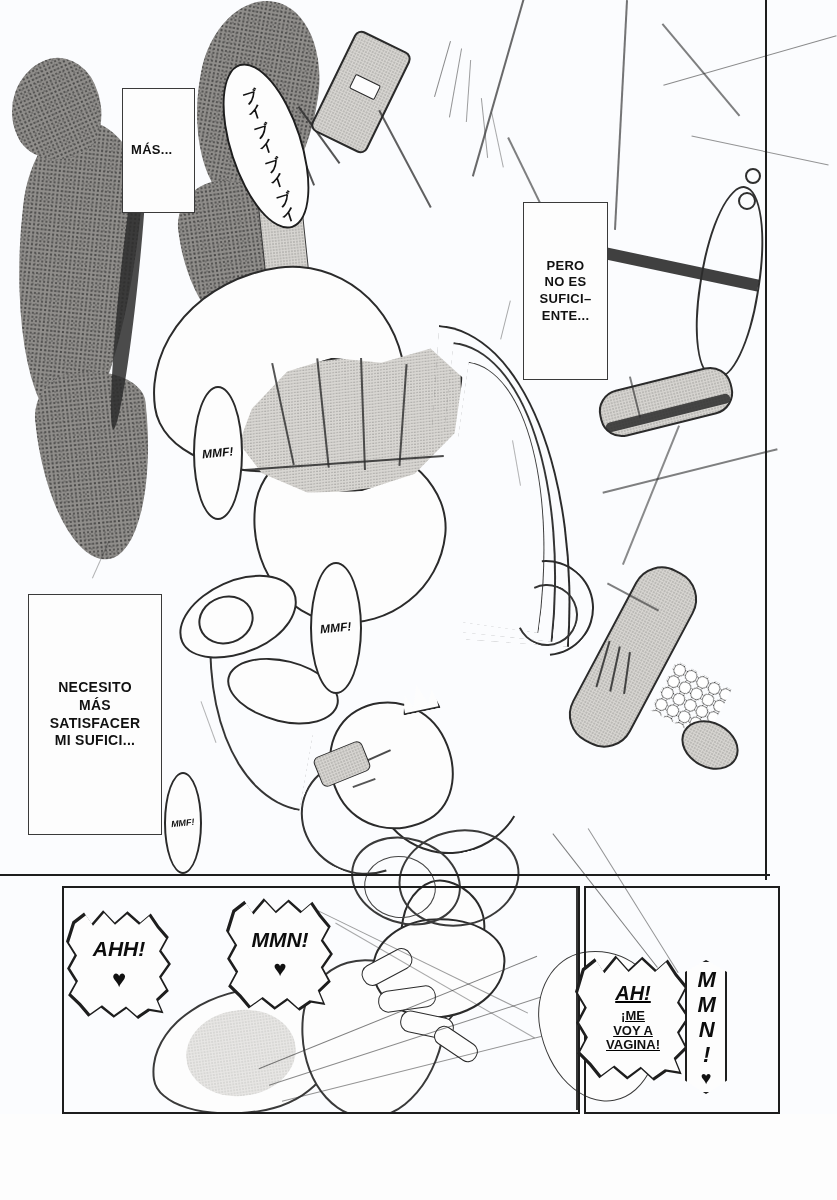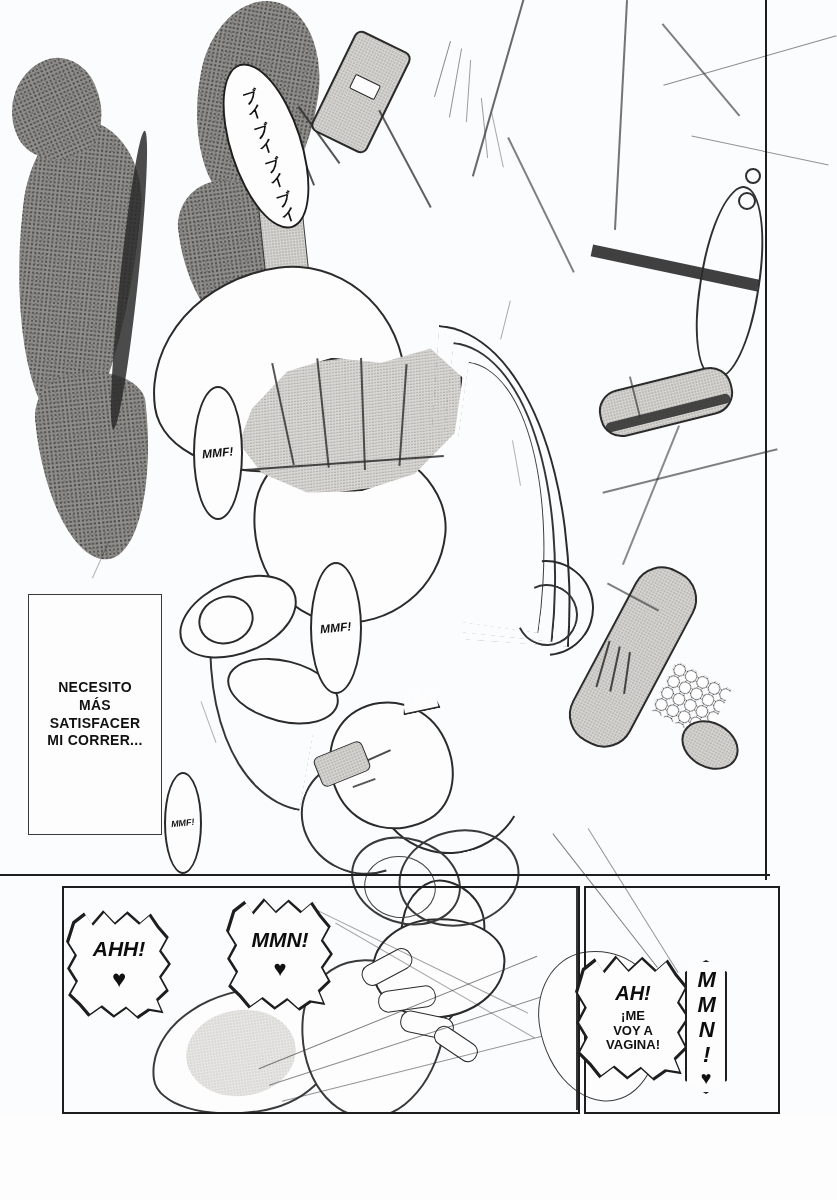--- a/index.html
+++ b/index.html
@@ -311,28 +311,38 @@
 
   <div class="panel-line" style="left:765px;top:0;width:2.4px;height:880px;"></div>
   <div class="panel-line" style="left:0;top:874px;width:770px;height:2.4px;"></div>
   <div class="panel-frame" style="left:62px;top:886px;width:514px;height:224px;"></div>
   <div class="panel-frame" style="left:584px;top:886px;width:192px;height:224px;"></div>
 
   <div class="sfx-oval" style="left:230px;top:60px;width:68px;height:168px;transform:rotate(-18deg);">
     <span class="jp" style="font-size:15px;">ブイブイブイブイ</span>
   </div>
 
-
-
+  <div class="caption" style="left:122px;top:88px;width:73px;height:125px;font-size:13px;
+              align-items:center;justify-content:flex-start;padding-left:8px;">
+    <span>MÁS...</span>
+  </div>
+
+
+  <div class="caption" style="left:523px;top:202px;width:85px;height:178px;font-size:13px;white-space:pre-line;">
+    <span>PERO
+NO ES
+SUFICI–
+ENTE...</span>
+  </div>
 
   <div class="caption" style="left:28px;top:594px;width:134px;height:241px;font-size:14px;white-space:pre-line;">
     <span>NECESITO
 MÁS
 SATISFACER
-MI CORRER...</span>
+MI SUFICI...</span>
   </div>
 
   <div class="oval" style="left:193px;top:386px;width:46px;height:130px;">
     <span style="font-size:12px;">MMF!</span>
   </div>
   <div class="oval" style="left:310px;top:562px;width:48px;height:128px;">
     <span style="font-size:12px;">MMF!</span>
   </div>
   <div class="oval" style="left:164px;top:772px;width:34px;height:98px;">
     <span style="font-size:9px;">MMF!</span>
@@ -344,21 +354,21 @@
     <span class="heart" style="font-size:24px;margin-top:6px;">♥</span>
   </div>
 
   <div class="burst-outline" style="left:226px;top:896px;width:108px;height:116px;"></div>
   <div class="burst" style="left:229px;top:899px;width:102px;height:110px;">
     <span class="line1" style="font-size:21px;">MMN!</span>
     <span class="heart" style="font-size:22px;margin-top:6px;">♥</span>
   </div>
 
   <div class="burst-outline" style="left:575px;top:953px;width:116px;height:129px;"></div>
-  <div class="burst" style="left:578px;top:956px;width:110px;height:123px;">
+  <div class="burst" style="left:578px;top:956px;width:110px;height:123px;text-decoration:underline;">
     <span class="line1" style="font-size:20px;">AH!</span>
     <span class="line2" style="font-size:13px;margin-top:4px;">¡ME
 VOY A
 VAGINA!</span>
   </div>
 
   <div class="vbubble" style="left:685px;top:960px;width:38px;height:130px;">
     <span class="vtxt" style="font-size:22px;">MMN!</span>
     <span class="heart" style="font-size:18px;margin-top:2px;">♥</span>
   </div>

